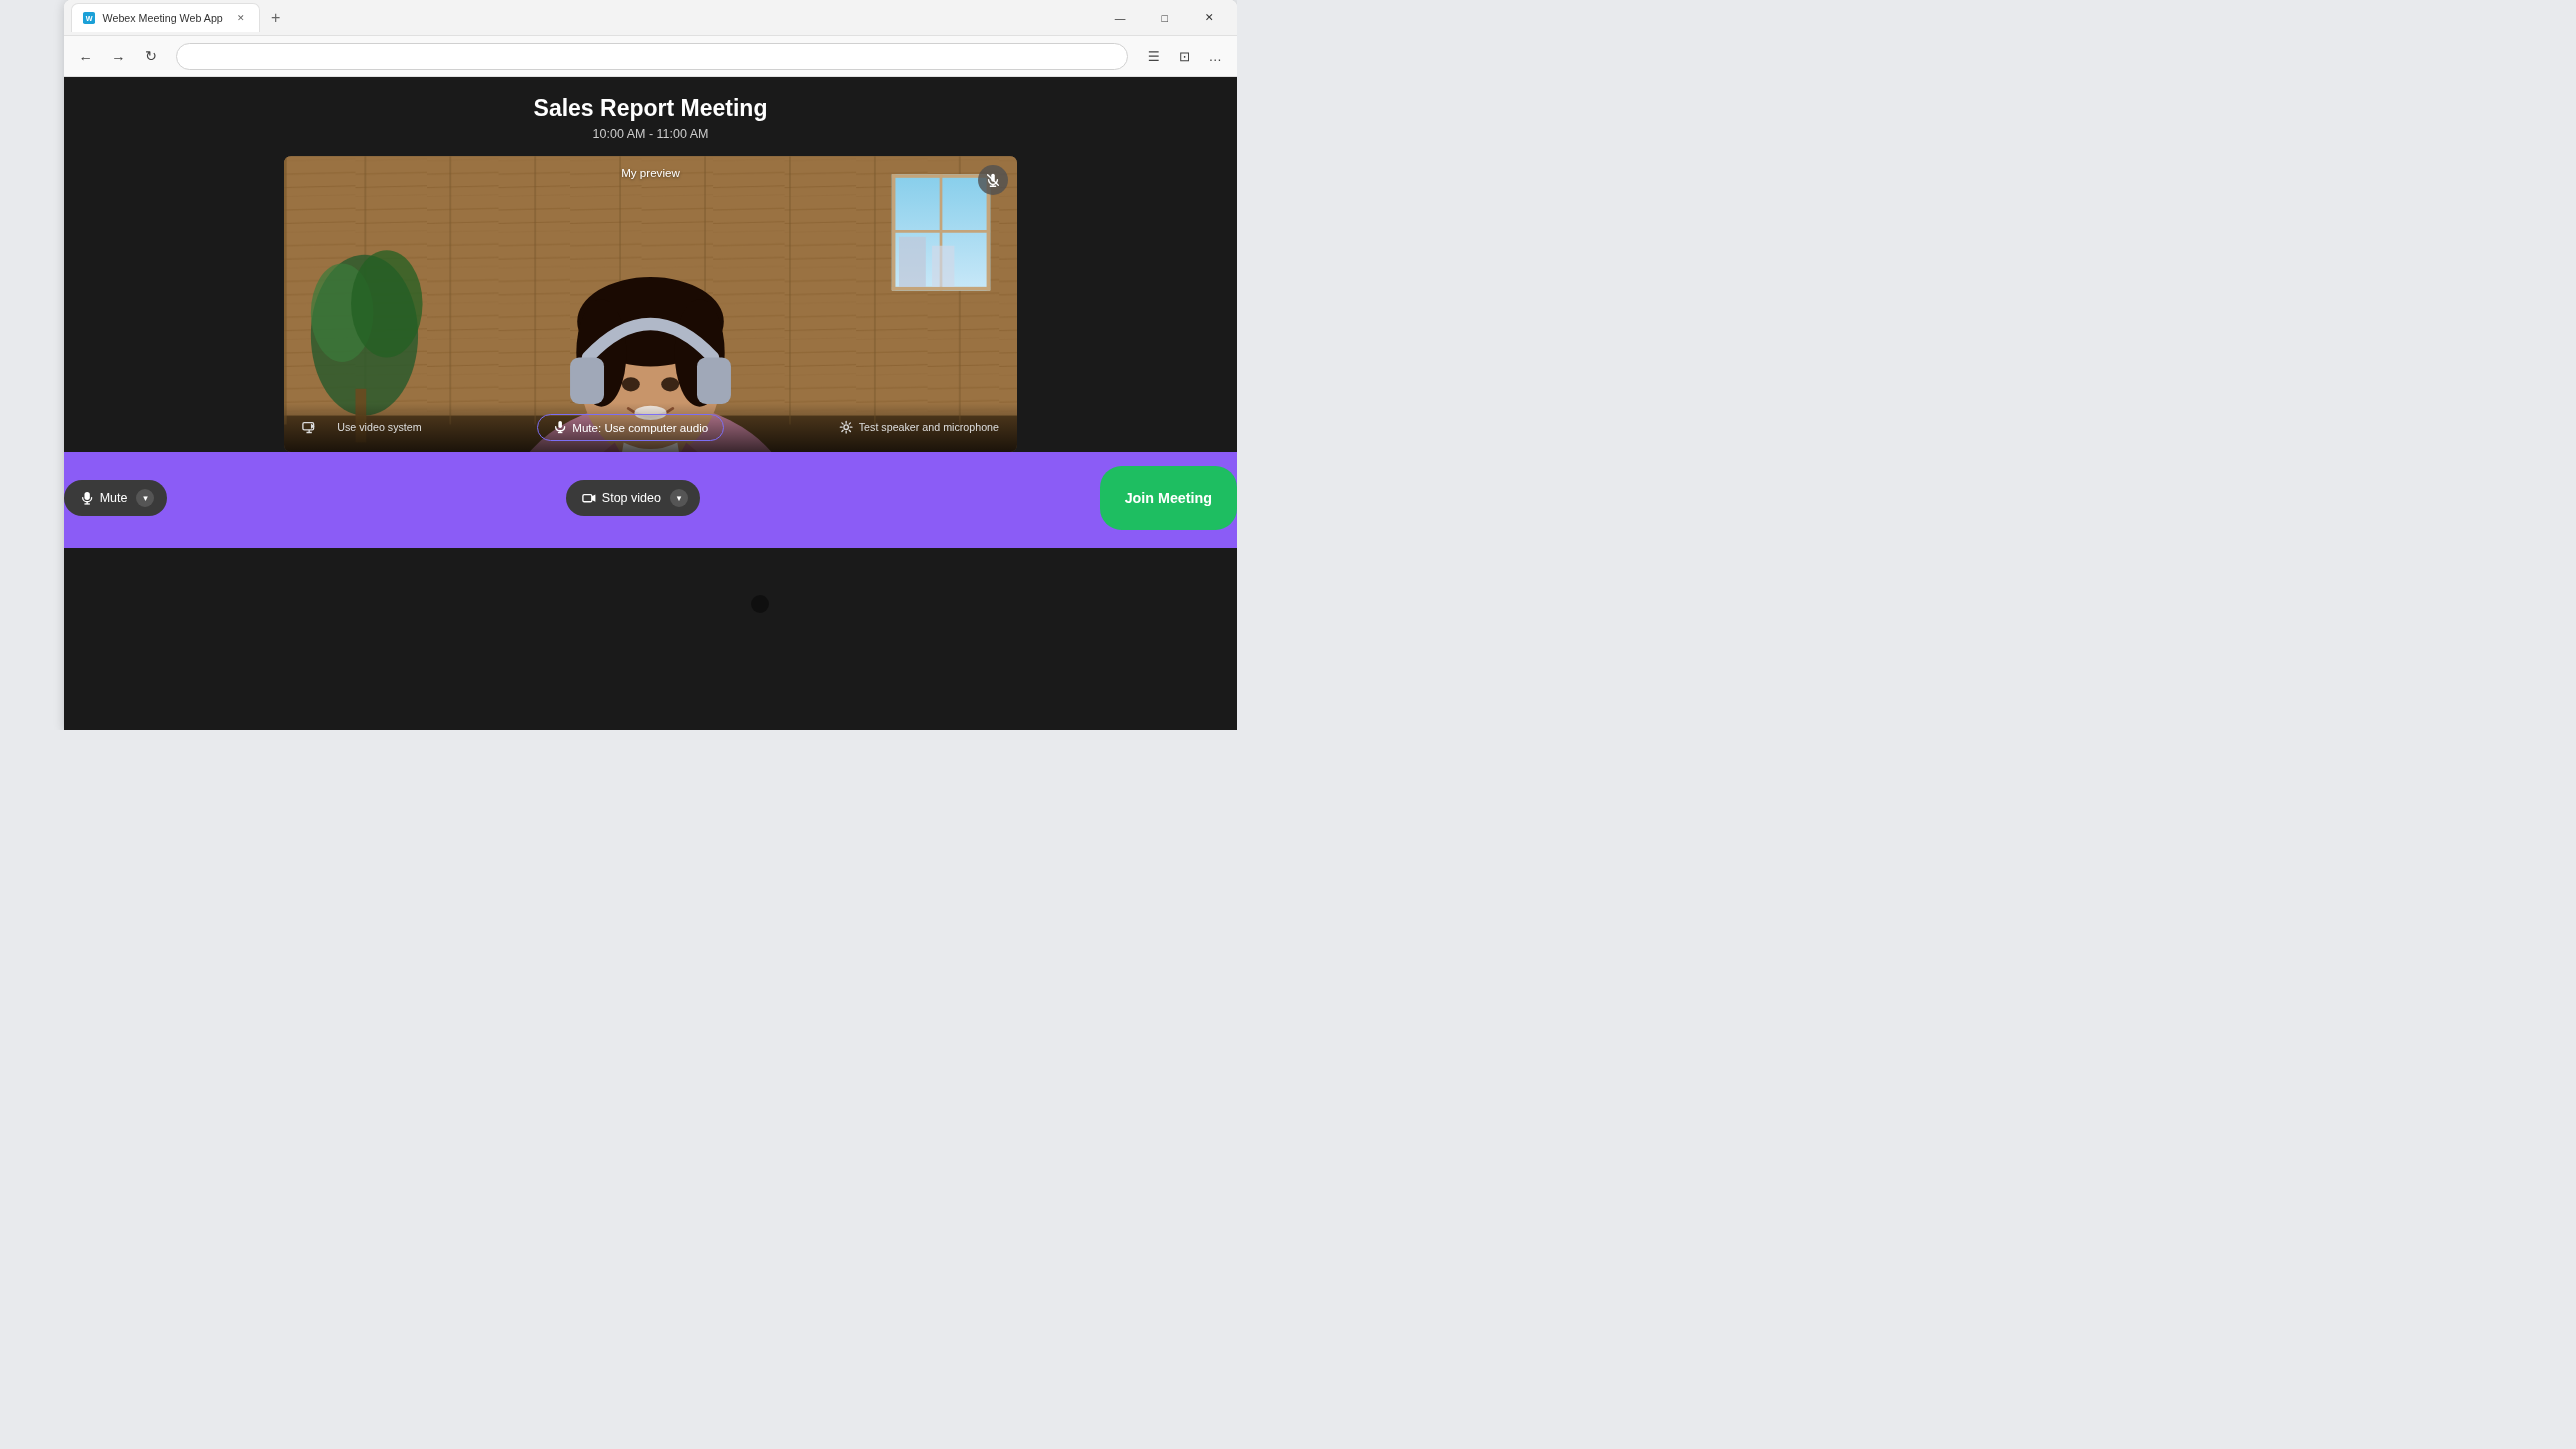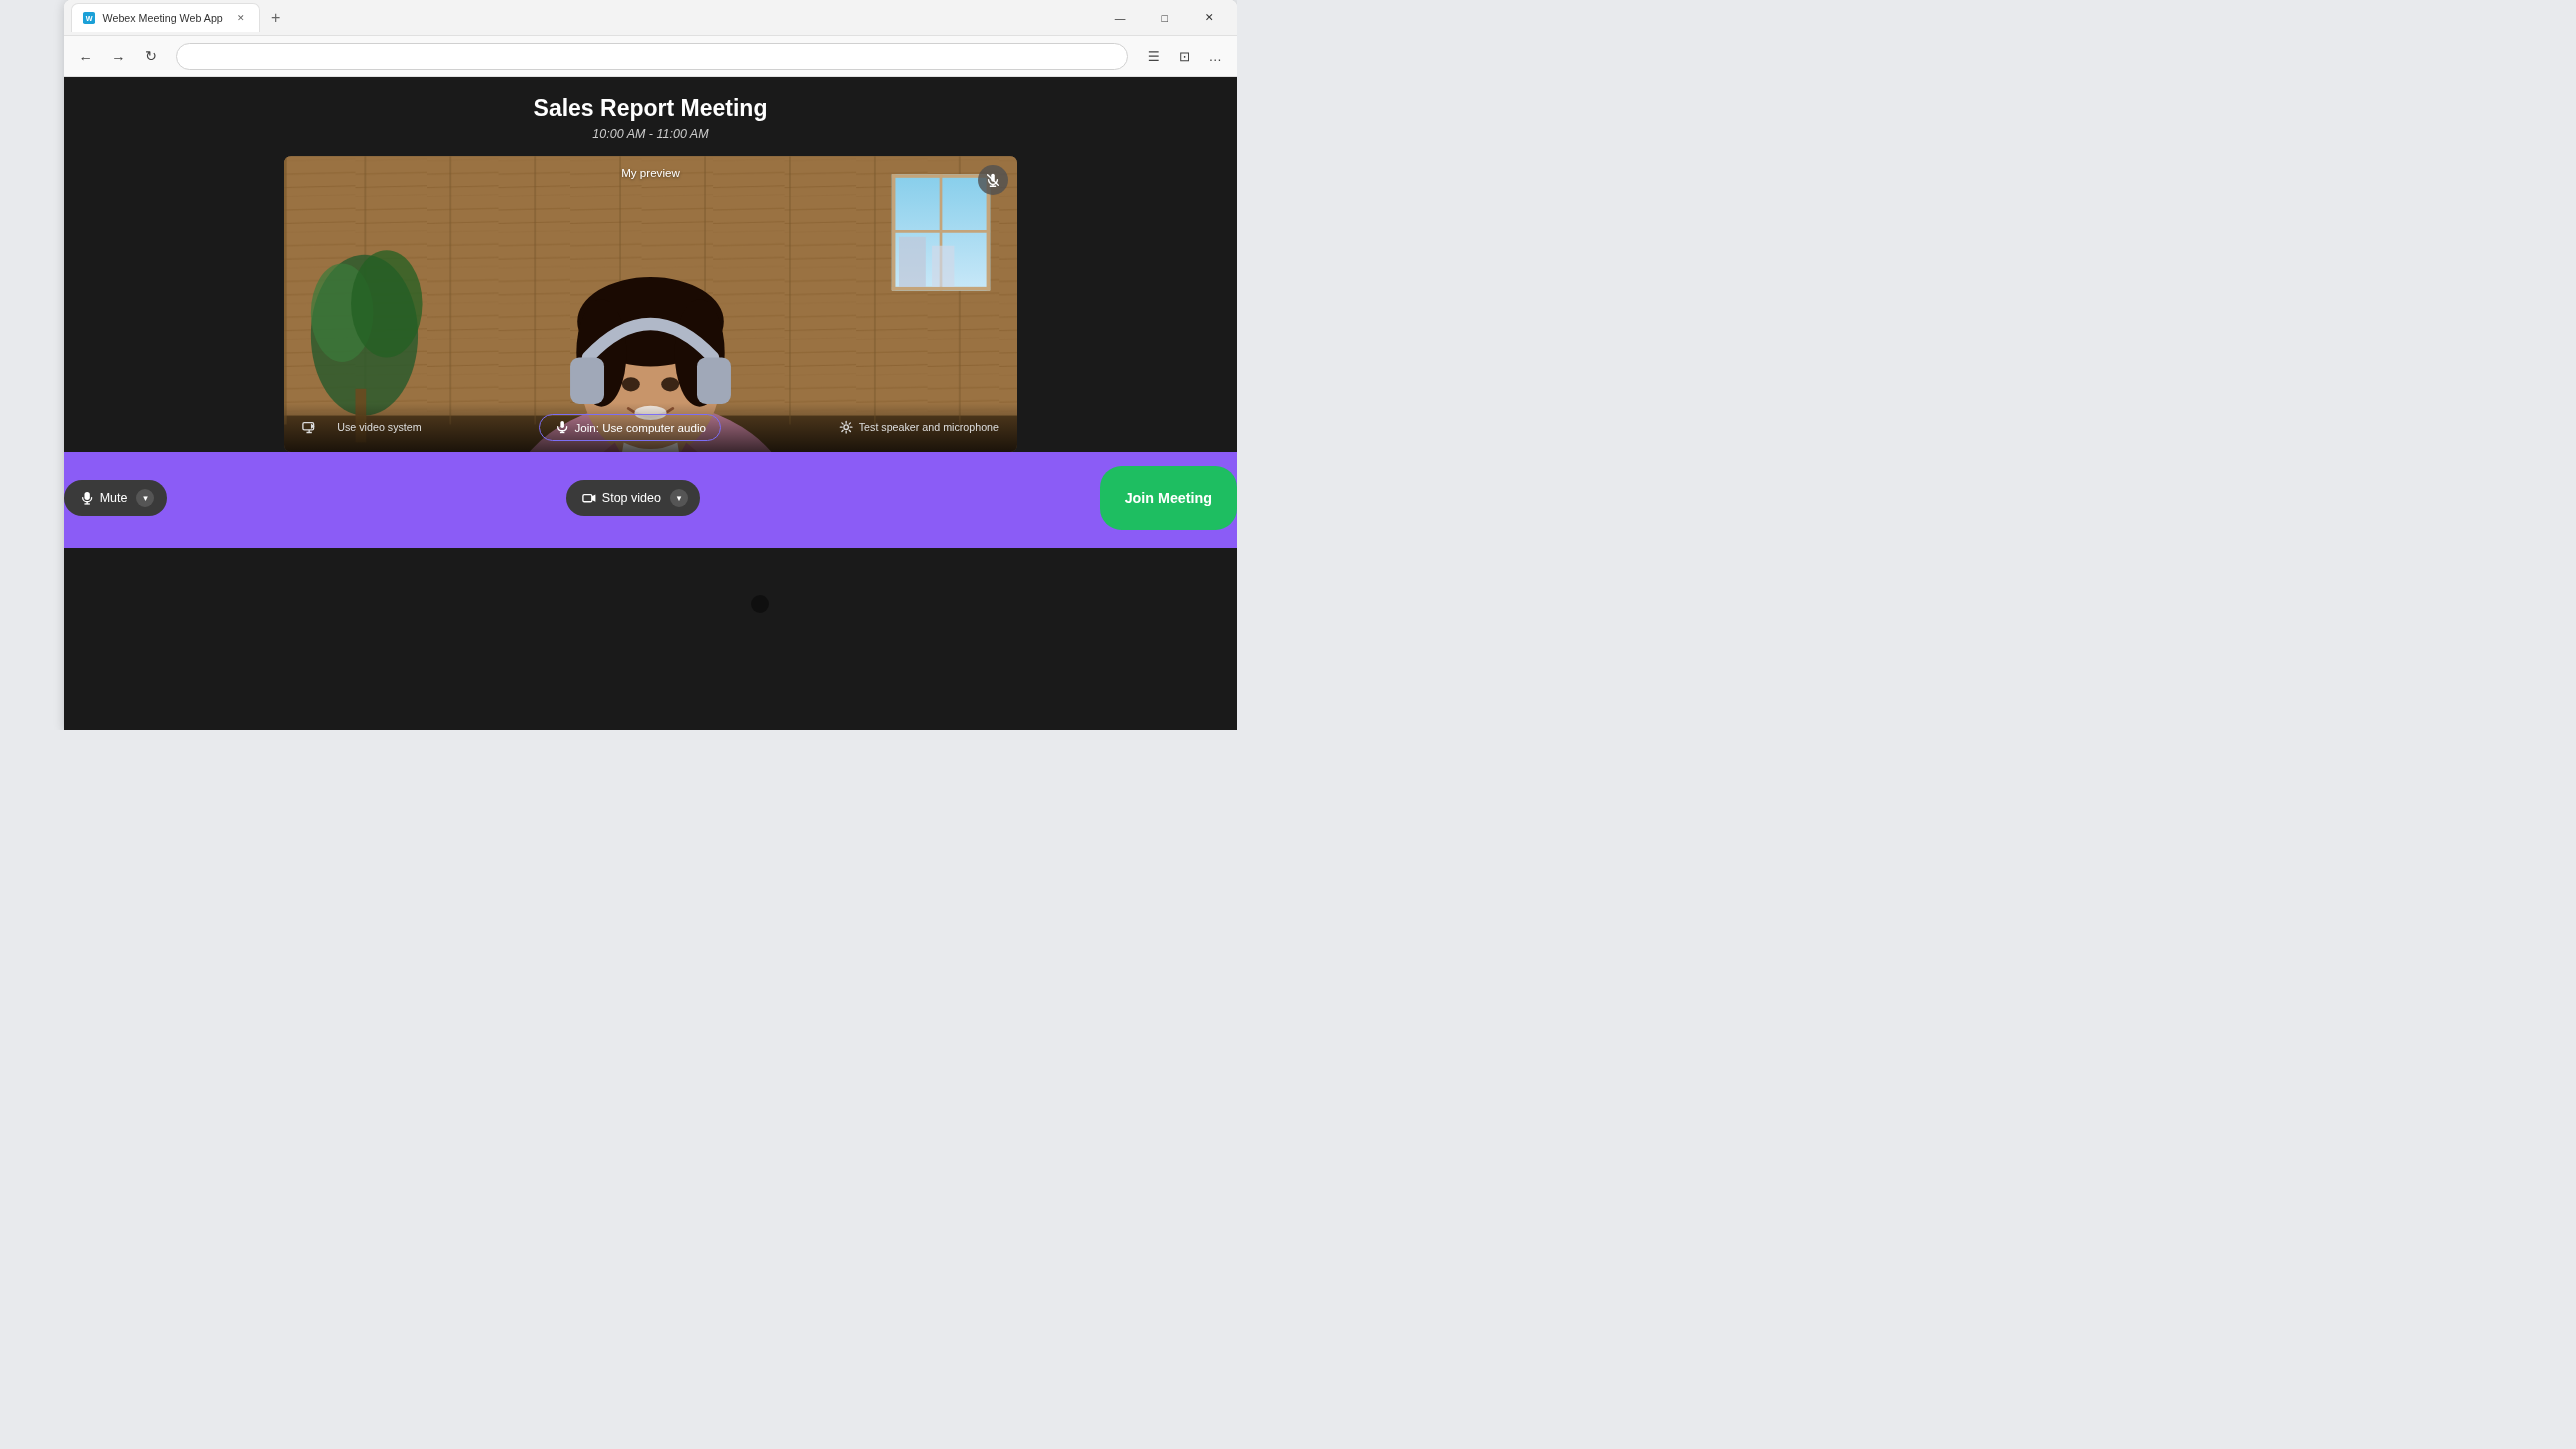--- a/index.html
+++ b/index.html
@@ -188,21 +188,20 @@
       font-weight: 600;
       text-align: center;
       margin-bottom: 5.4px;
     }
 
     .meeting-time {
       color: #ccc;
       font-size: 12.5px;
       text-align: center;
       margin-bottom: 14.3px;
-      font-style: italic;
     }
 
     
     .video-preview-container {
       position: relative;
       width: 733px;
       height: 296px;
       border-radius: 7.2px;
       overflow: hidden;
       background: #2a2a2a;
@@ -540,21 +539,21 @@
           </svg>
           <span>Use video system</span>
         </div>
         <div class="audio-computer-btn">
           <svg width="14.3" height="14.3" viewBox="0 0 16 16" fill="none">
             <rect x="6" y="1" width="4" height="8" rx="2" fill="white"></rect>
             <path d="M3 7.5C3 10 5 12 8 12C11 12 13 10 13 7.5" stroke="white" stroke-width="1.5" fill="none" stroke-linecap="round"></path>
             <line x1="8" y1="12" x2="8" y2="14" stroke="white" stroke-width="1.5"></line>
             <line x1="5.5" y1="14" x2="10.5" y2="14" stroke="white" stroke-width="1.5"></line>
           </svg>
-          <span>Join: Use computer audio</span>
+          <span>Mute: Use computer audio</span>
         </div>
         <div class="test-speaker-btn">
           <svg width="14.3" height="14.3" viewBox="0 0 16 16" fill="none">
             <circle cx="8" cy="8" r="2.5" stroke="#ddd" stroke-width="1.5" fill="none"></circle>
             <path d="M8 1.5v2M8 12.5v2M1.5 8h2M12.5 8h2M3.2 3.2l1.4 1.4M11.4 11.4l1.4 1.4M3.2 12.8l1.4-1.4M11.4 4.6l1.4-1.4" stroke="#ddd" stroke-width="1.5" stroke-linecap="round"></path>
           </svg>
           <span>Test speaker and microphone</span>
         </div>
       </div>
     </div>

